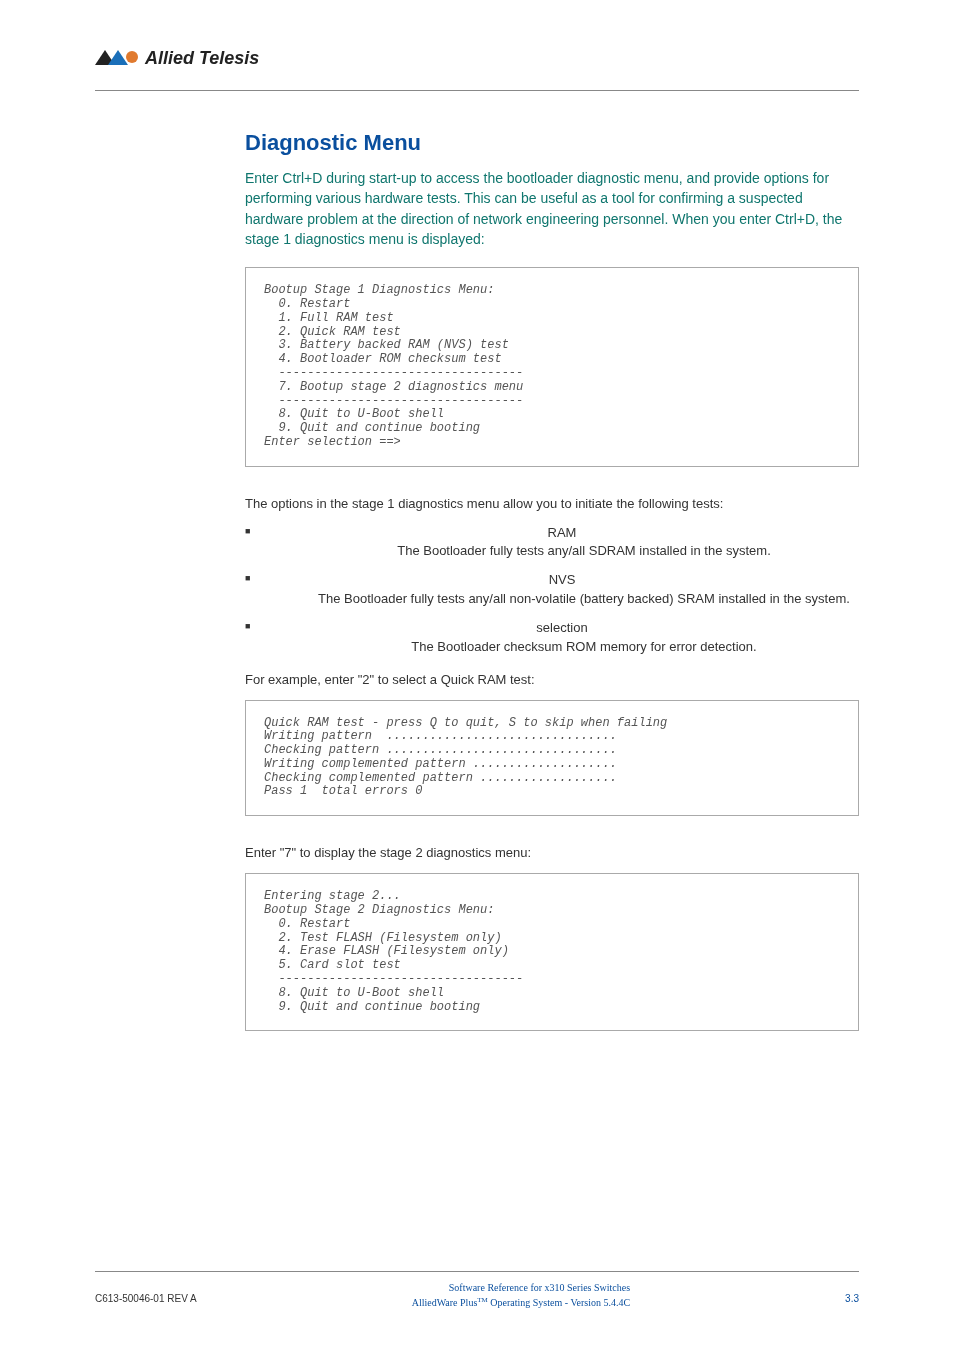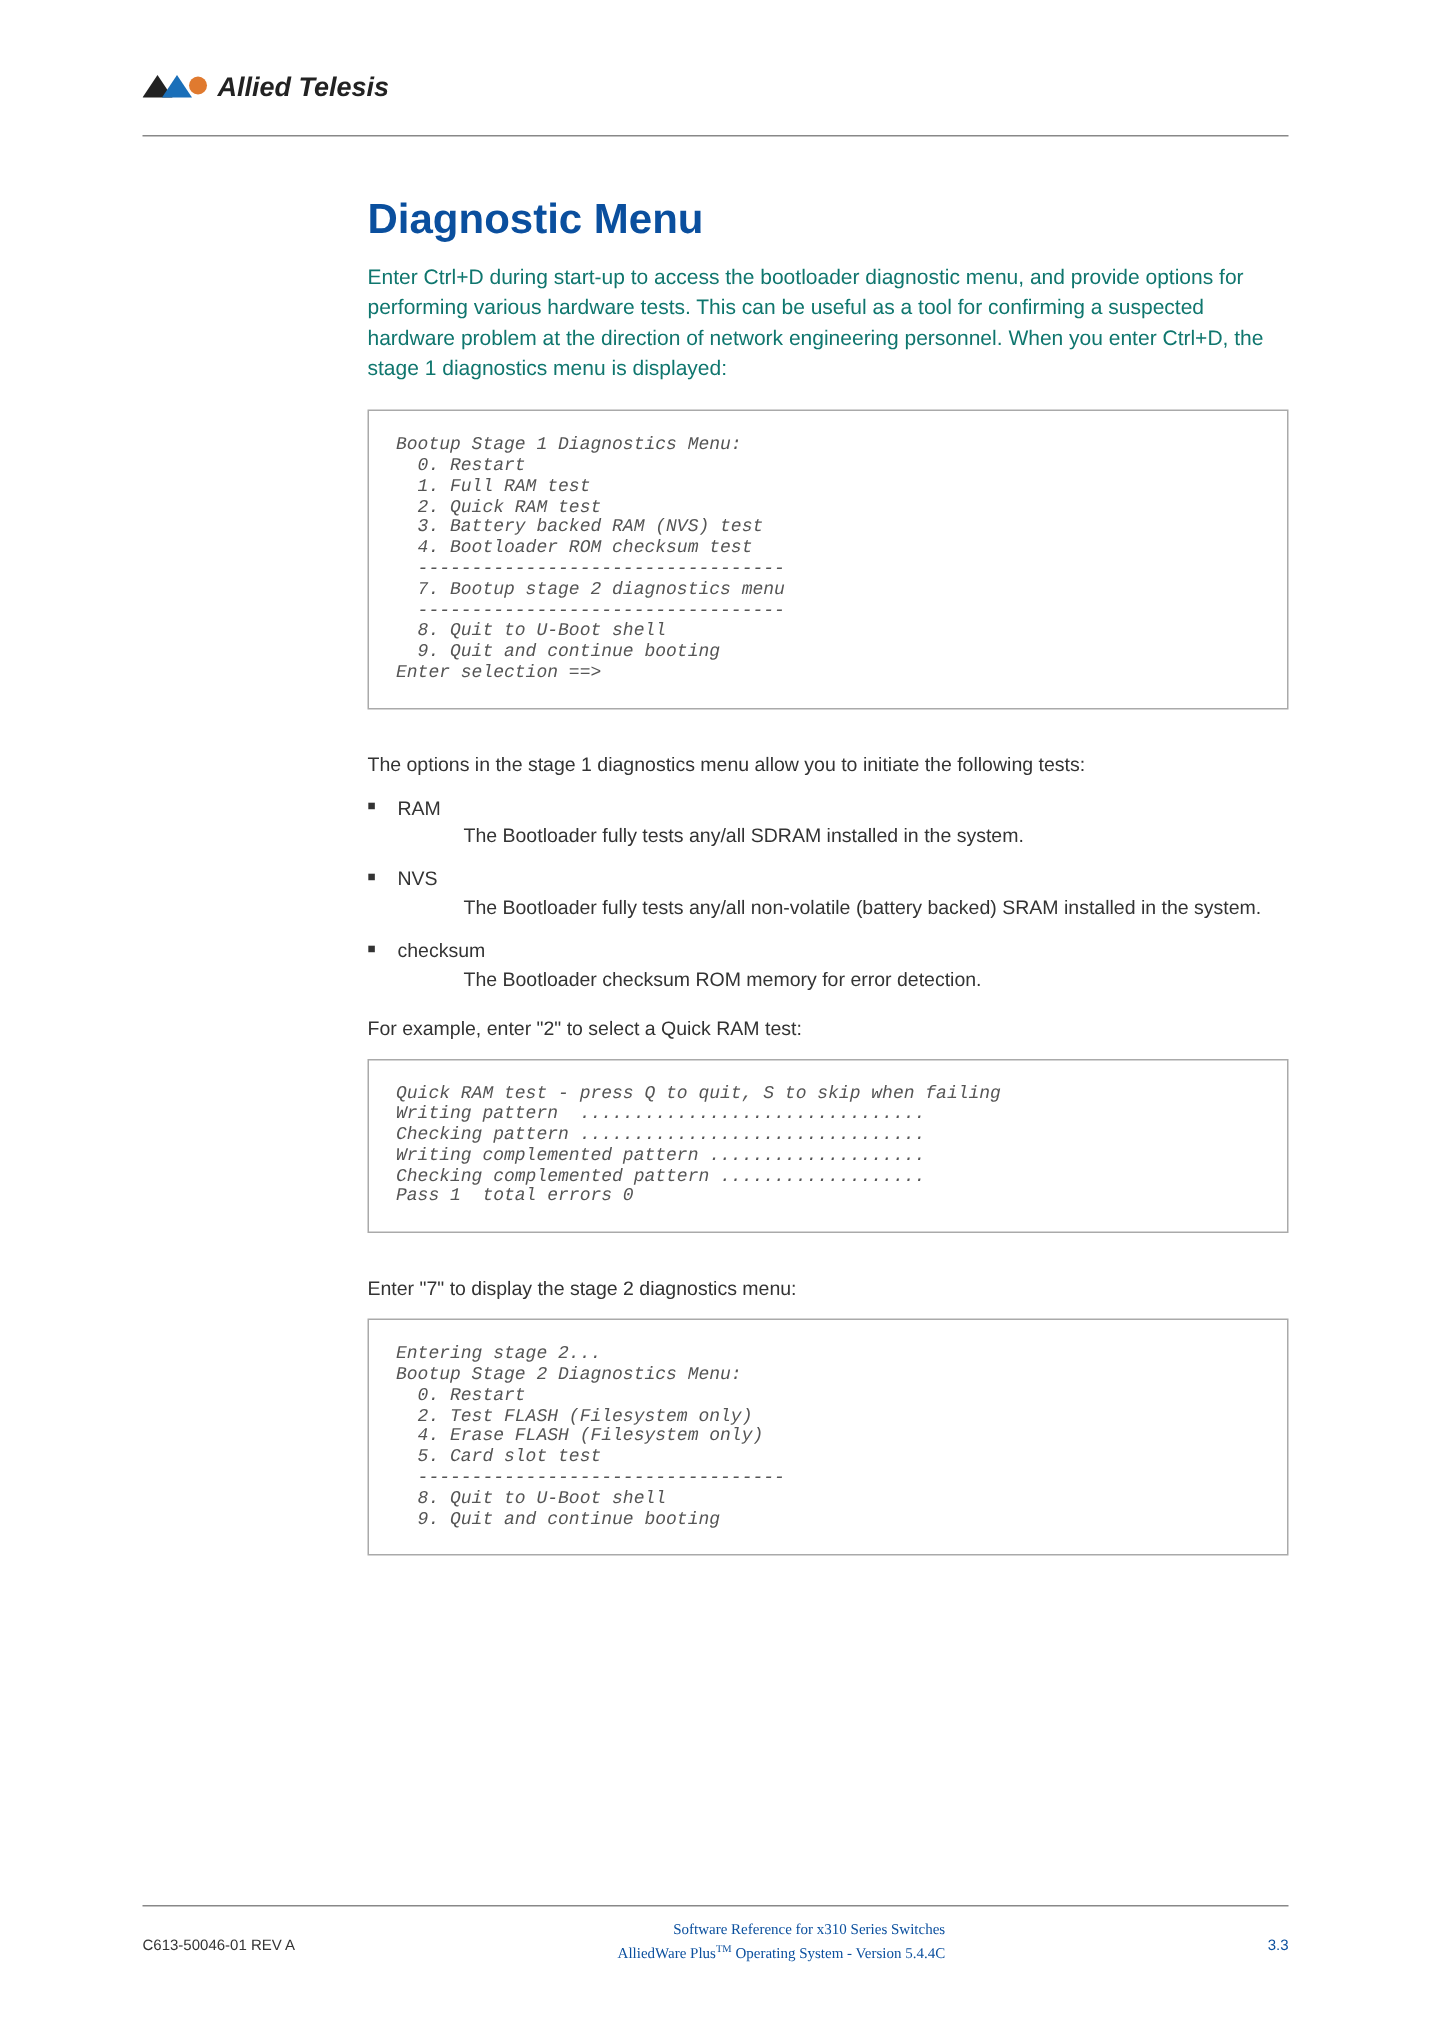--- a/index.html
+++ b/index.html
@@ -44,21 +44,21 @@
     color: #222;
   }
   .content {
     position: absolute;
     top: 130px;
     left: 245px;
     right: 95px;
   }
   h1 {
     color: #0a4f9e;
-    font-size: 28px;
+    font-size: 22px;
     font-weight: bold;
     margin-bottom: 12px;
   }
   .intro {
     font-size: 14px;
     color: #0f766e;
     line-height: 1.45;
     margin-bottom: 18px;
   }
   .codebox {
@@ -80,20 +80,21 @@
   ul.bullets {
     list-style: none;
     margin-bottom: 14px;
   }
   ul.bullets li {
     position: relative;
     padding-left: 20px;
     margin-bottom: 10px;
     font-size: 13px;
     line-height: 1.45;
+    text-align: center;
   }
   ul.bullets li::before {
     content: "■";
     position: absolute;
     left: 0;
     top: 1px;
     font-size: 9px;
     color: #333;
   }
   .bullet-desc {
@@ -171,21 +172,21 @@
   <ul class="bullets">
     <li>
       <span>RAM</span>
       <span class="bullet-desc">The Bootloader fully tests any/all SDRAM installed in the system.</span>
     </li>
     <li>
       <span>NVS</span>
       <span class="bullet-desc">The Bootloader fully tests any/all non-volatile (battery backed) SRAM installed in the system.</span>
     </li>
     <li>
-      <span>checksum</span>
+      <span>selection</span>
       <span class="bullet-desc">The Bootloader checksum ROM memory for error detection.</span>
     </li>
   </ul>
 
   <p class="para">For example, enter "2" to select a Quick RAM test:</p>
 
   <div class="codebox">Quick RAM test - press Q to quit, S to skip when failing
 Writing pattern  ................................
 Checking pattern ................................
 Writing complemented pattern ....................

